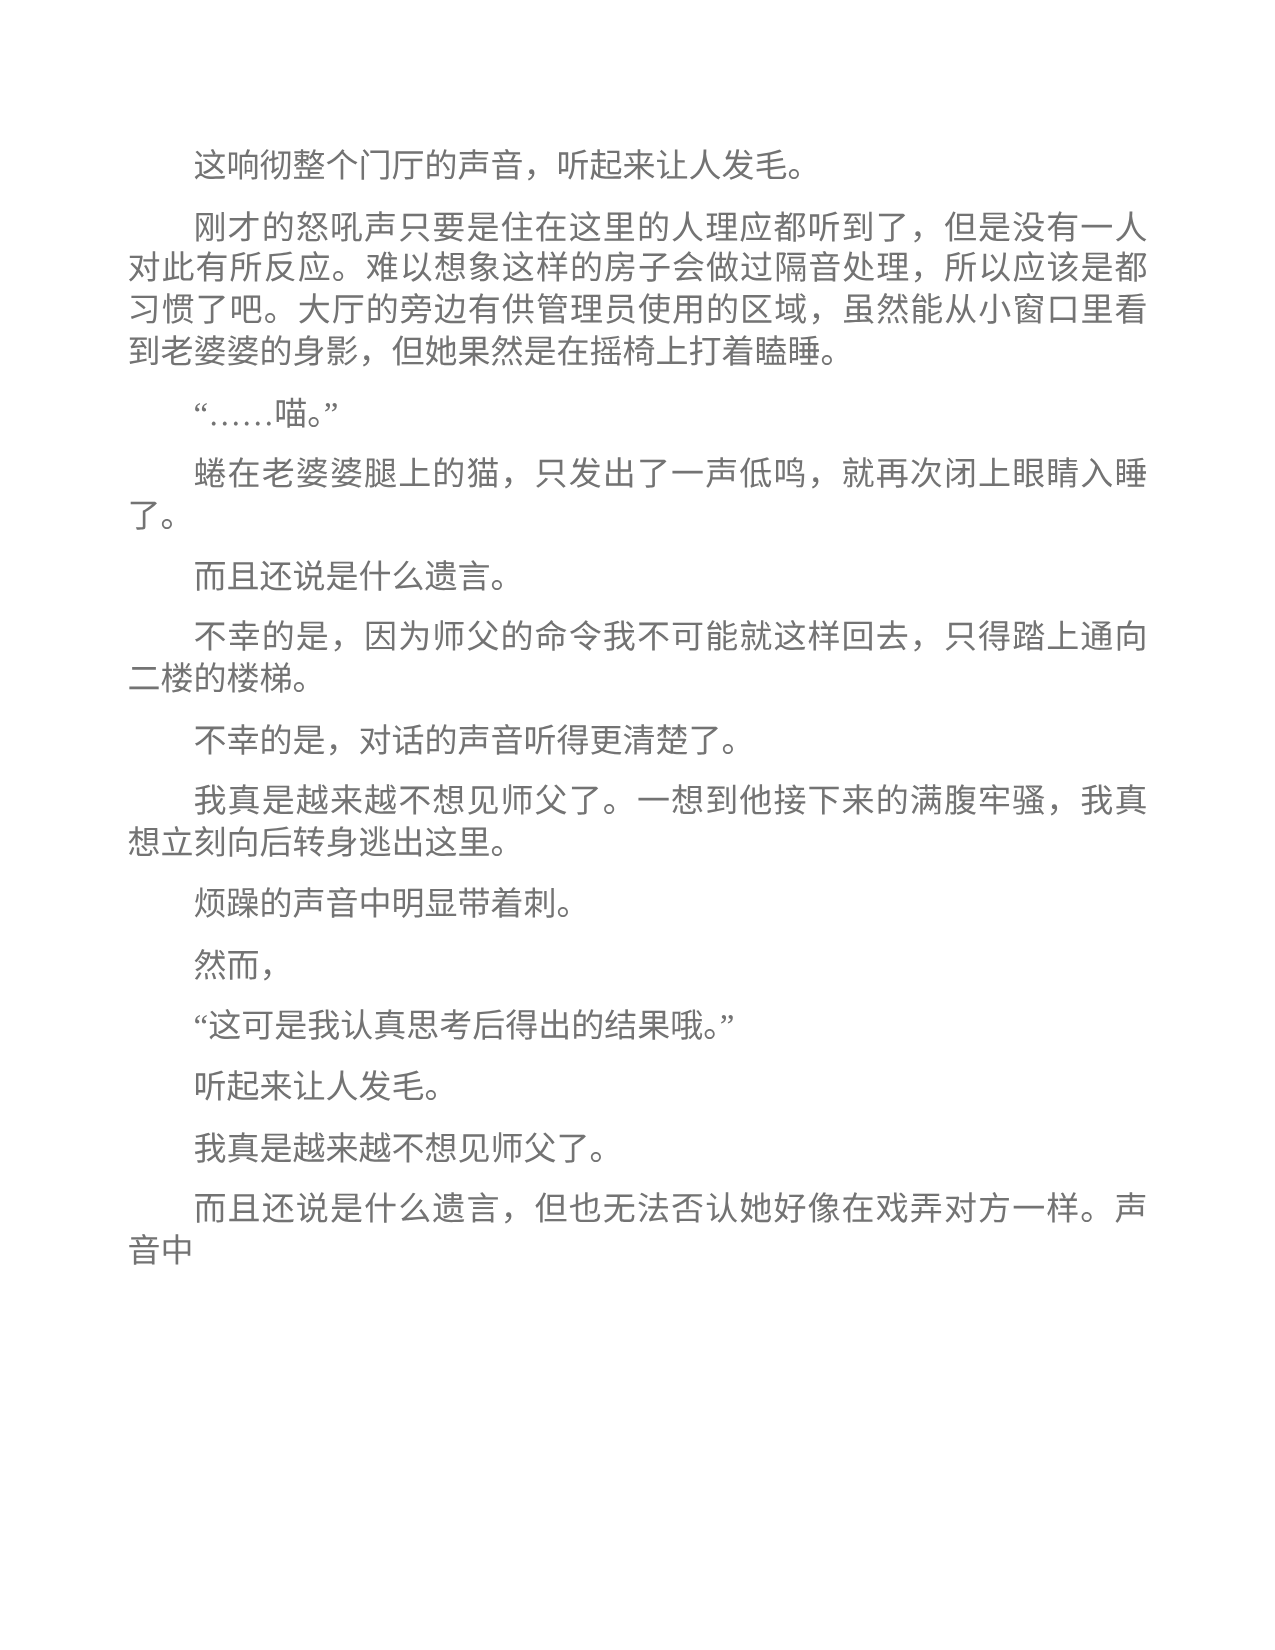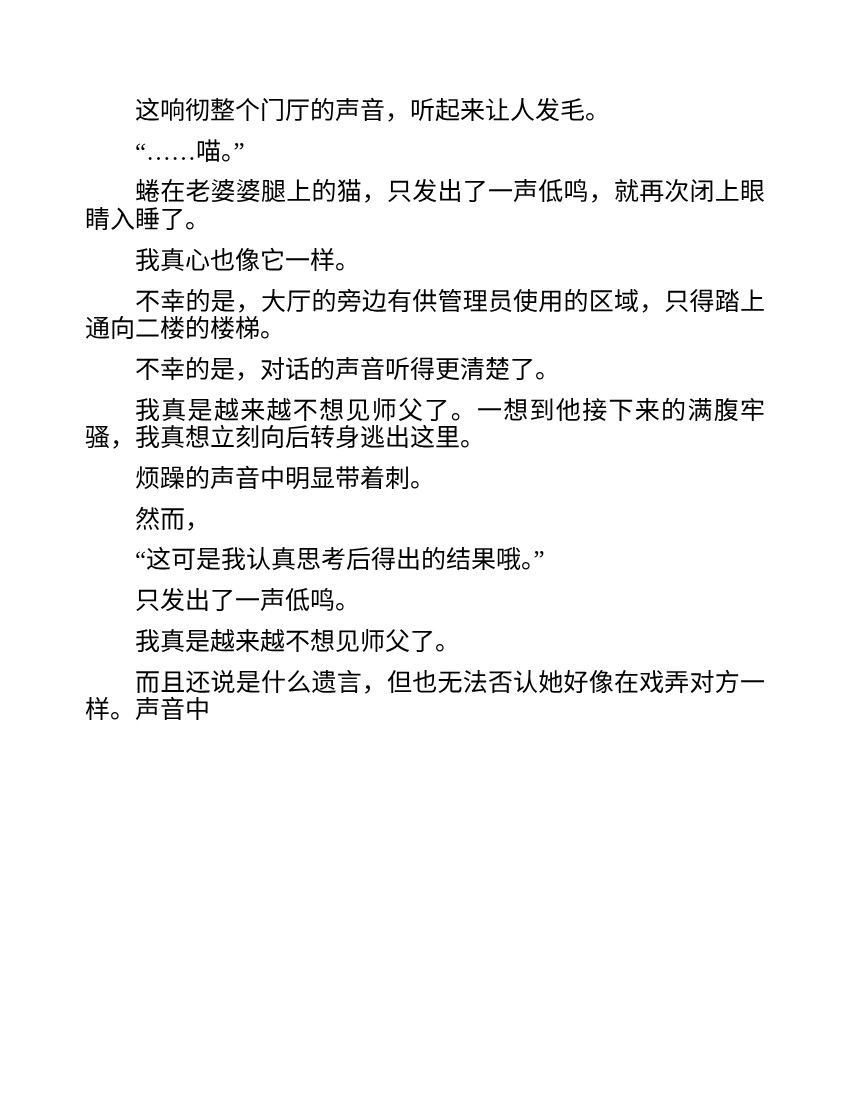--- a/index.html
+++ b/index.html
@@ -11,43 +11,44 @@
     height: 1100px;
     background: #ffffff;
     overflow: hidden;
   }
   .page {
     box-sizing: border-box;
     width: 850px;
     height: 892px;
     padding: 97px 85px 0 85px;
     font-family: "Liberation Serif", "DejaVu Serif", serif;
-    font-size: 25px;
+    font-size: 22px;
     line-height: 27.7px;
-    color: #000000;
+    color: #737373;
     text-align: justify;
     text-justify: inter-ideograph;
     overflow: hidden;
   }
   .page p {
     margin: 0 0 13px 0;
     text-indent: 2em;
     word-break: normal;
   }
 </style>
 </head>
 <body>
 
 <div class="page">
   <p>这响彻整个门厅的声音，听起来让人发毛。</p>
+  <p>刚才的怒吼声只要是住在这里的人理应都听到了，但是没有一人对此有所反应。难以想象这样的房子会做过隔音处理，所以应该是都习惯了吧。大厅的旁边有供管理员使用的区域，虽然能从小窗口里看到老婆婆的身影，但她果然是在摇椅上打着瞌睡。</p>
   <p>“……喵。”</p>
   <p>蜷在老婆婆腿上的猫，只发出了一声低鸣，就再次闭上眼睛入睡了。</p>
-  <p>我真心也像它一样。</p>
-  <p>不幸的是，大厅的旁边有供管理员使用的区域，只得踏上通向二楼的楼梯。</p>
+  <p>而且还说是什么遗言。</p>
+  <p>不幸的是，因为师父的命令我不可能就这样回去，只得踏上通向二楼的楼梯。</p>
   <p>不幸的是，对话的声音听得更清楚了。</p>
   <p>我真是越来越不想见师父了。一想到他接下来的满腹牢骚，我真想立刻向后转身逃出这里。</p>
   <p>烦躁的声音中明显带着刺。</p>
   <p>然而，</p>
   <p>“这可是我认真思考后得出的结果哦。”</p>
-  <p>只发出了一声低鸣。</p>
+  <p>听起来让人发毛。</p>
   <p>我真是越来越不想见师父了。</p>
   <p>而且还说是什么遗言，但也无法否认她好像在戏弄对方一样。声音中</p>
 </div>
 
 </body></html>

